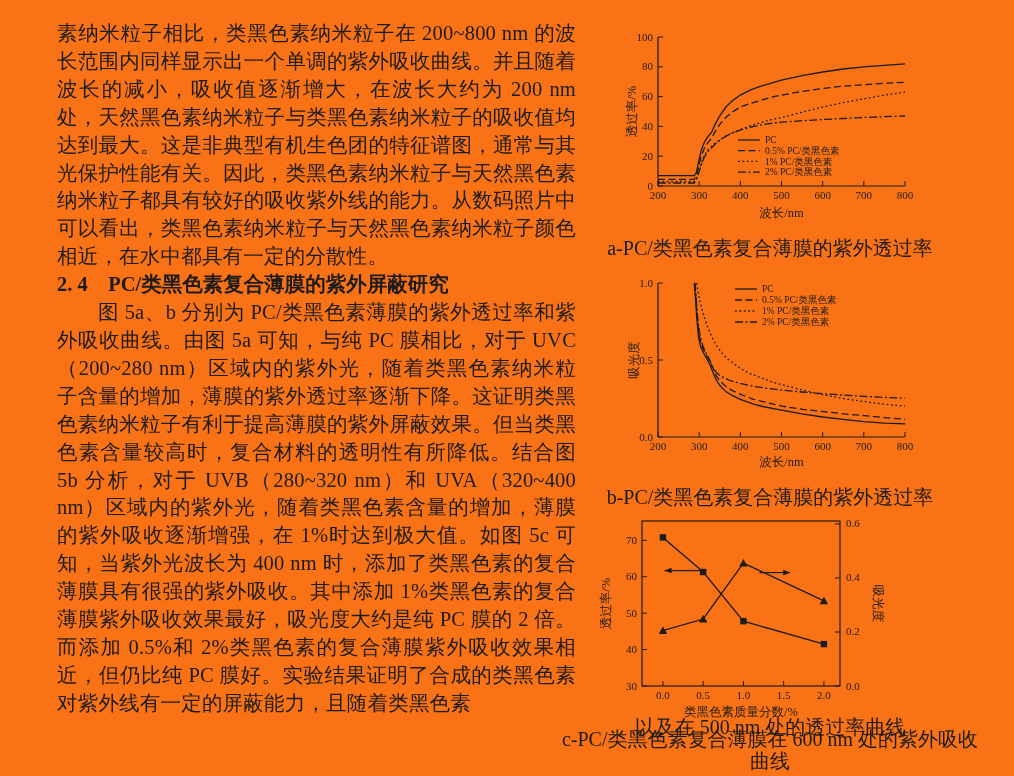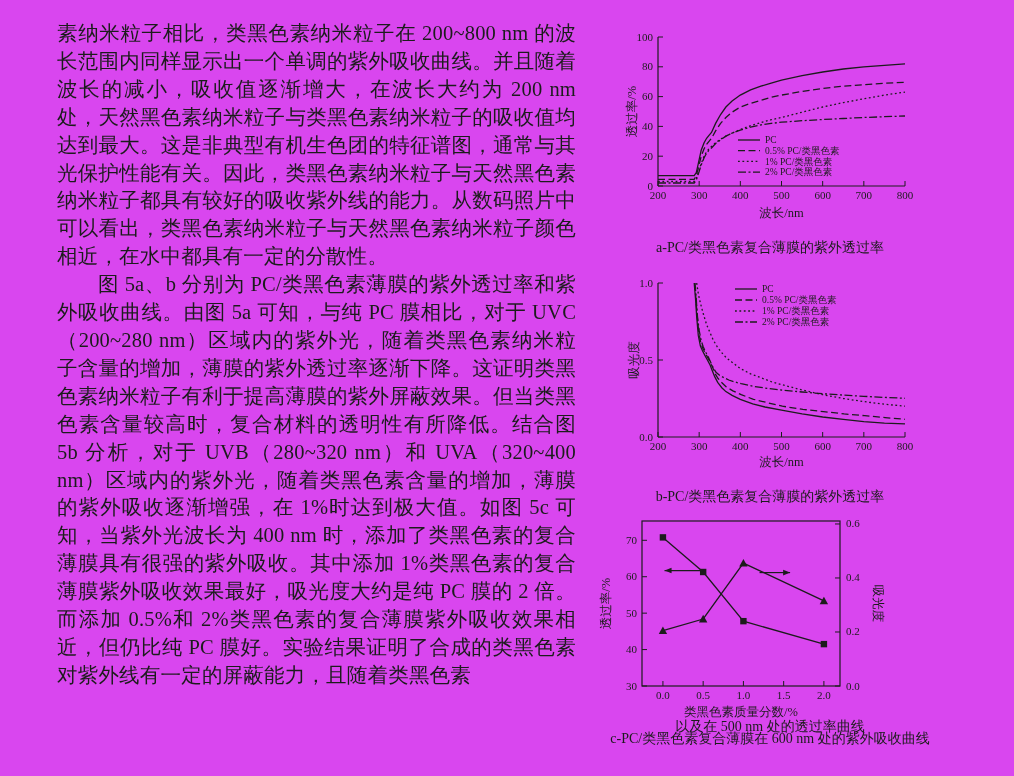--- a/index.html
+++ b/index.html
@@ -1,35 +1,36 @@
 <!DOCTYPE html>
 <html><head>
 <meta charset="utf-8">
 <style>
   html,body{margin:0;padding:0;background:#ffffff;}
-  #page{position:relative;width:1014px;height:776px;background:#d946ef;overflow:hidden;
+  #page{position:relative;width:1014px;height:776px;background:#f97316;overflow:hidden;
         font-family:"Liberation Serif", serif;color:#1c1c1c;}
   #text-col{position:absolute;left:57px;top:20px;width:519px;}
   .para{font-size:20.5px;line-height:27.9px;text-align:justify;margin:0;
         letter-spacing:0.2px;}
   .para.indent{text-indent:2em;}
   .heading{font-size:20.5px;line-height:27.9px;font-weight:bold;margin:0;text-align:left;}
   #fig-col{position:absolute;left:0;top:0;width:1014px;height:776px;pointer-events:none;}
   .chart{position:absolute;left:590px;}
   svg text{font-family:"Liberation Serif", serif;}
   .caption{position:absolute;left:560px;width:420px;text-align:center;
-           font-size:14px;line-height:22px;color:#1c1c1c;}
+           font-size:20px;line-height:22px;color:#1c1c1c;}
 </style>
 </head>
 <body>
 
 <div id="page">
 
   <div id="text-col">
     <p class="para">素纳米粒子相比，类黑色素纳米粒子在 200~800 nm 的波长范围内同样显示出一个单调的紫外吸收曲线。并且随着波长的减小，吸收值逐渐增大，在波长大约为 200 nm 处，天然黑色素纳米粒子与类黑色素纳米粒子的吸收值均达到最大。这是非典型有机生色团的特征谱图，通常与其光保护性能有关。因此，类黑色素纳米粒子与天然黑色素纳米粒子都具有较好的吸收紫外线的能力。从数码照片中可以看出，类黑色素纳米粒子与天然黑色素纳米粒子颜色相近，在水中都具有一定的分散性。</p>
+    <p class="heading">2. 4　PC/类黑色素复合薄膜的紫外屏蔽研究</p>
     <p class="para indent">图 5a、b 分别为 PC/类黑色素薄膜的紫外透过率和紫外吸收曲线。由图 5a 可知，与纯 PC 膜相比，对于 UVC（200~280 nm）区域内的紫外光，随着类黑色素纳米粒子含量的增加，薄膜的紫外透过率逐渐下降。这证明类黑色素纳米粒子有利于提高薄膜的紫外屏蔽效果。但当类黑色素含量较高时，复合材料的透明性有所降低。结合图 5b 分析，对于 UVB（280~320 nm）和 UVA（320~400 nm）区域内的紫外光，随着类黑色素含量的增加，薄膜的紫外吸收逐渐增强，在 1%时达到极大值。如图 5c 可知，当紫外光波长为 400 nm 时，添加了类黑色素的复合薄膜具有很强的紫外吸收。其中添加 1%类黑色素的复合薄膜紫外吸收效果最好，吸光度大约是纯 PC 膜的 2 倍。而添加 0.5%和 2%类黑色素的复合薄膜紫外吸收效果相近，但仍比纯 PC 膜好。实验结果证明了合成的类黑色素对紫外线有一定的屏蔽能力，且随着类黑色素</p>
   </div>
 
   <div id="fig-col">
 
     <svg class="chart" style="top:24px" width="424" height="206">
         <line x1="68" y1="13" x2="68" y2="162" stroke="#1c1c1c" stroke-width="1.2"></line>
         <line x1="68" y1="162" x2="315" y2="162" stroke="#1c1c1c" stroke-width="1.2"></line>
         <line x1="68" y1="162" x2="73" y2="162" stroke="#1c1c1c" stroke-width="1"></line>
         <text x="63" y="165.5" text-anchor="end" font-size="11" fill="#1c1c1c">0</text>

